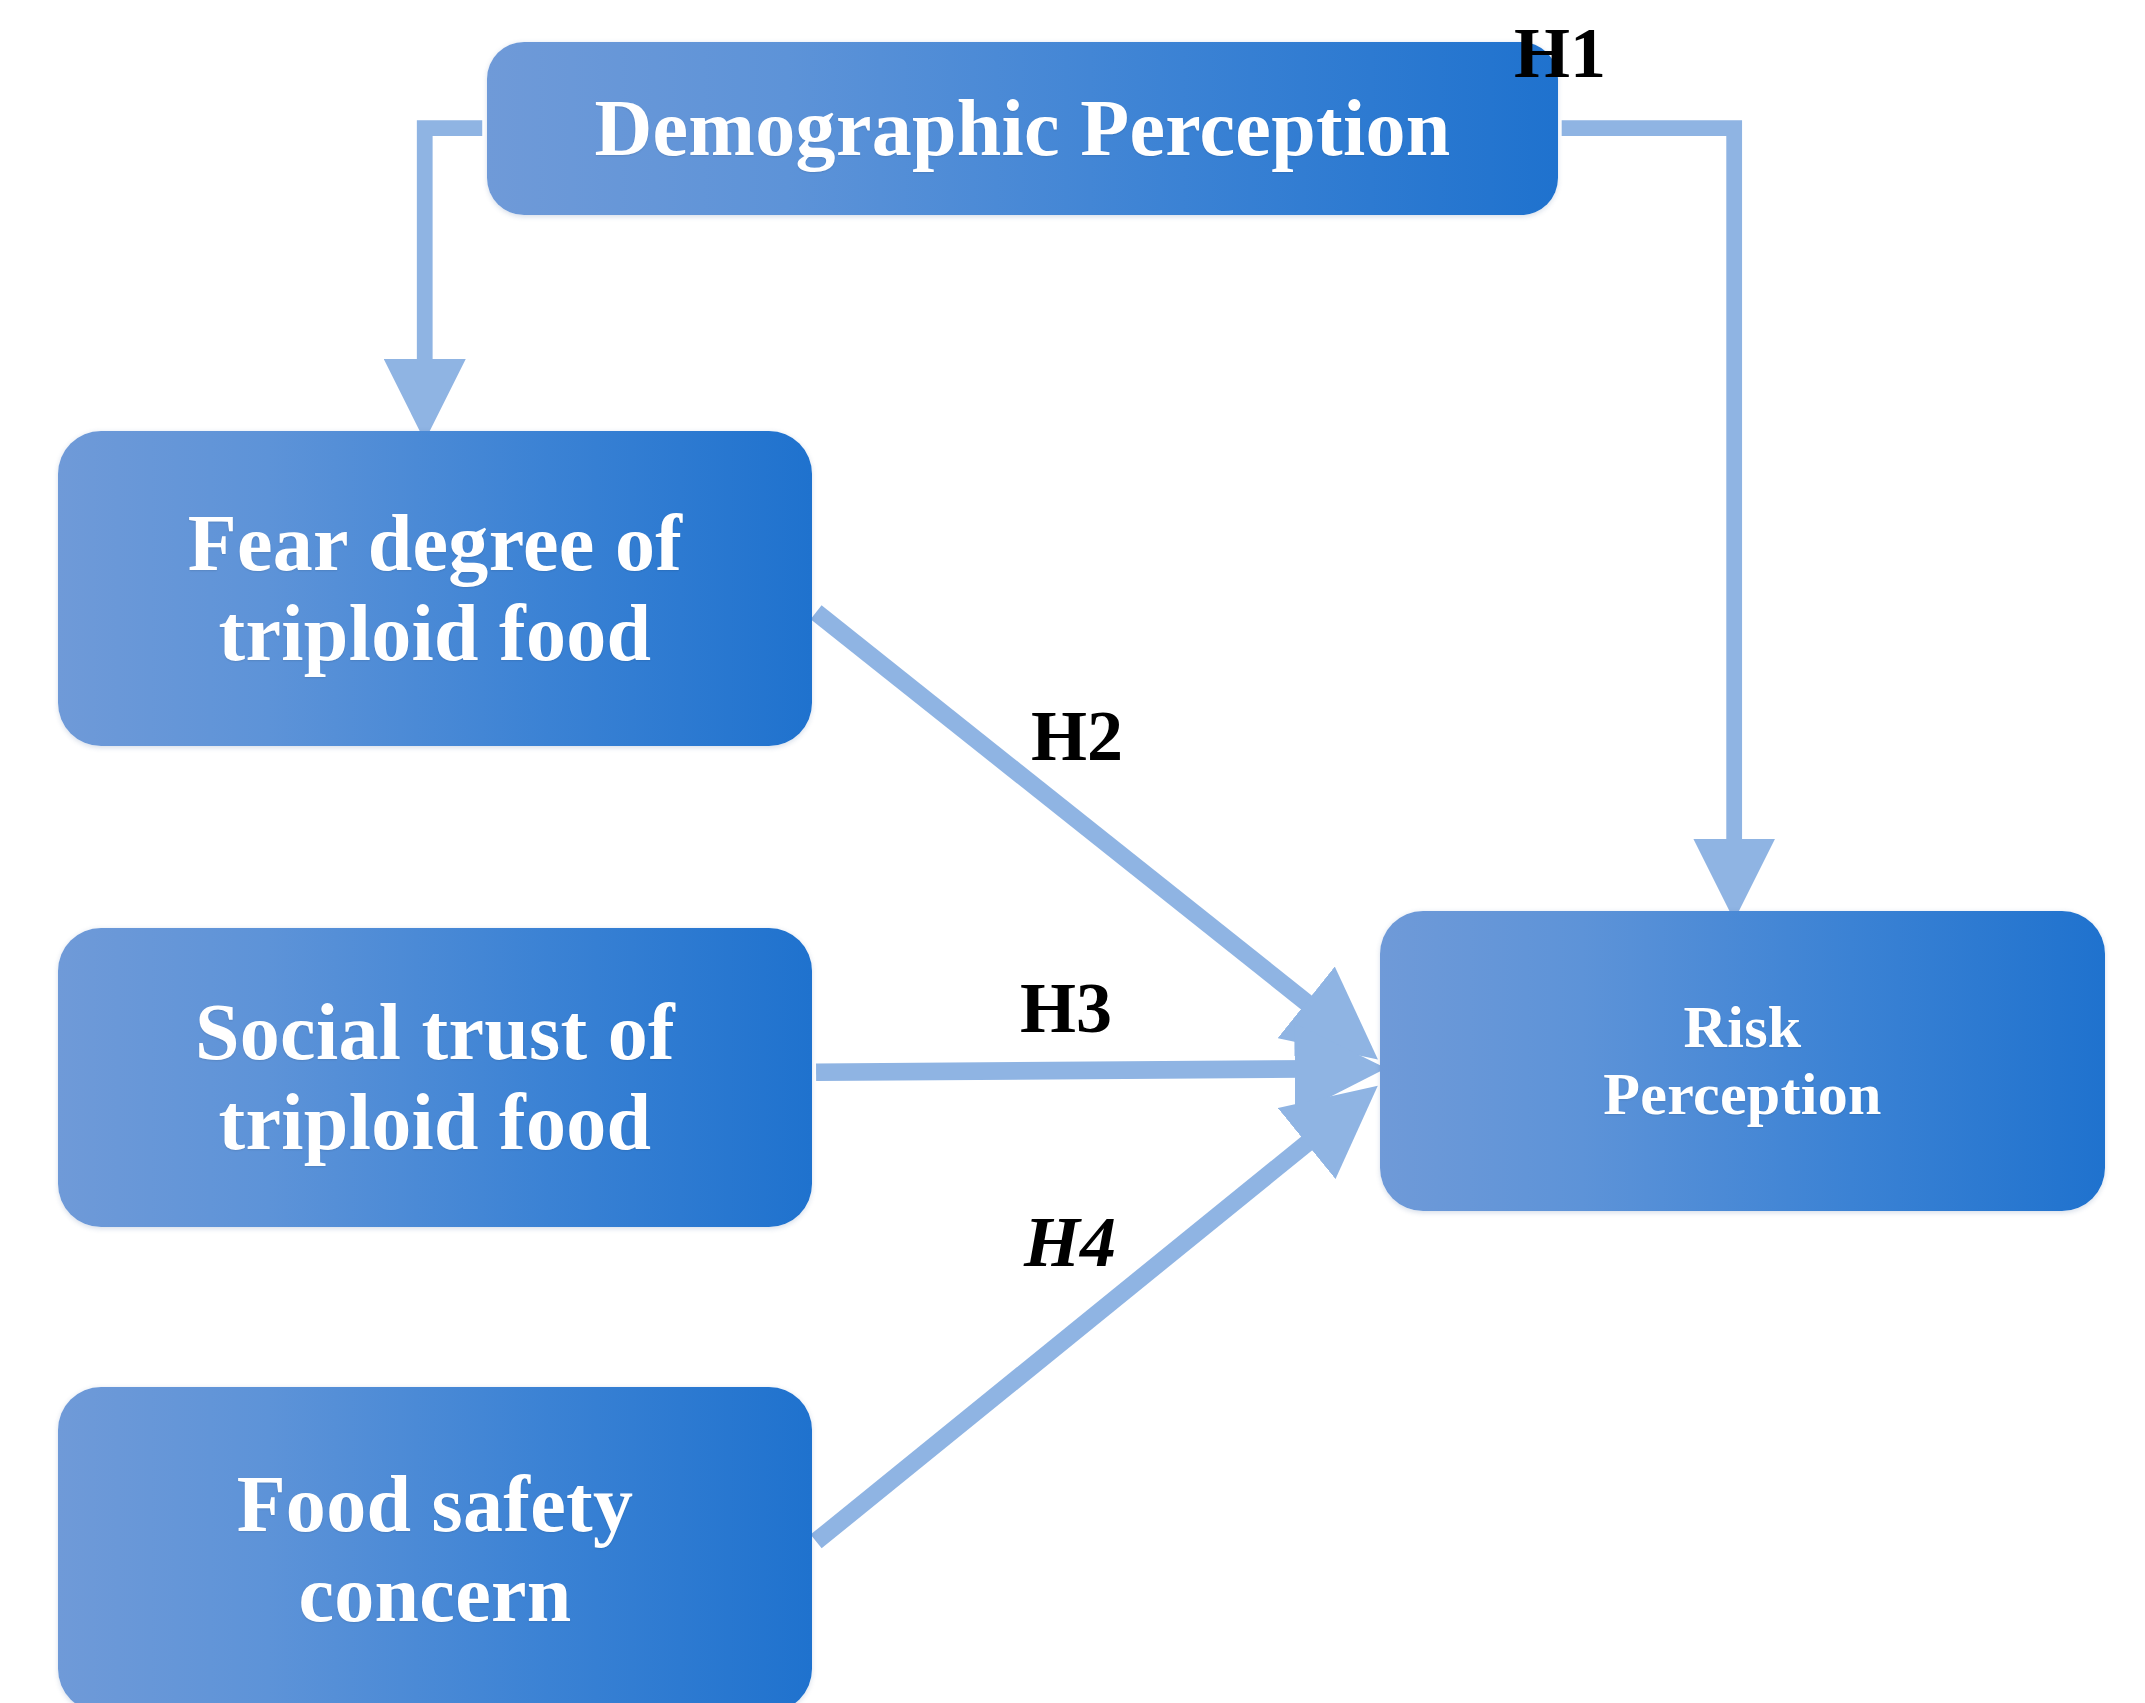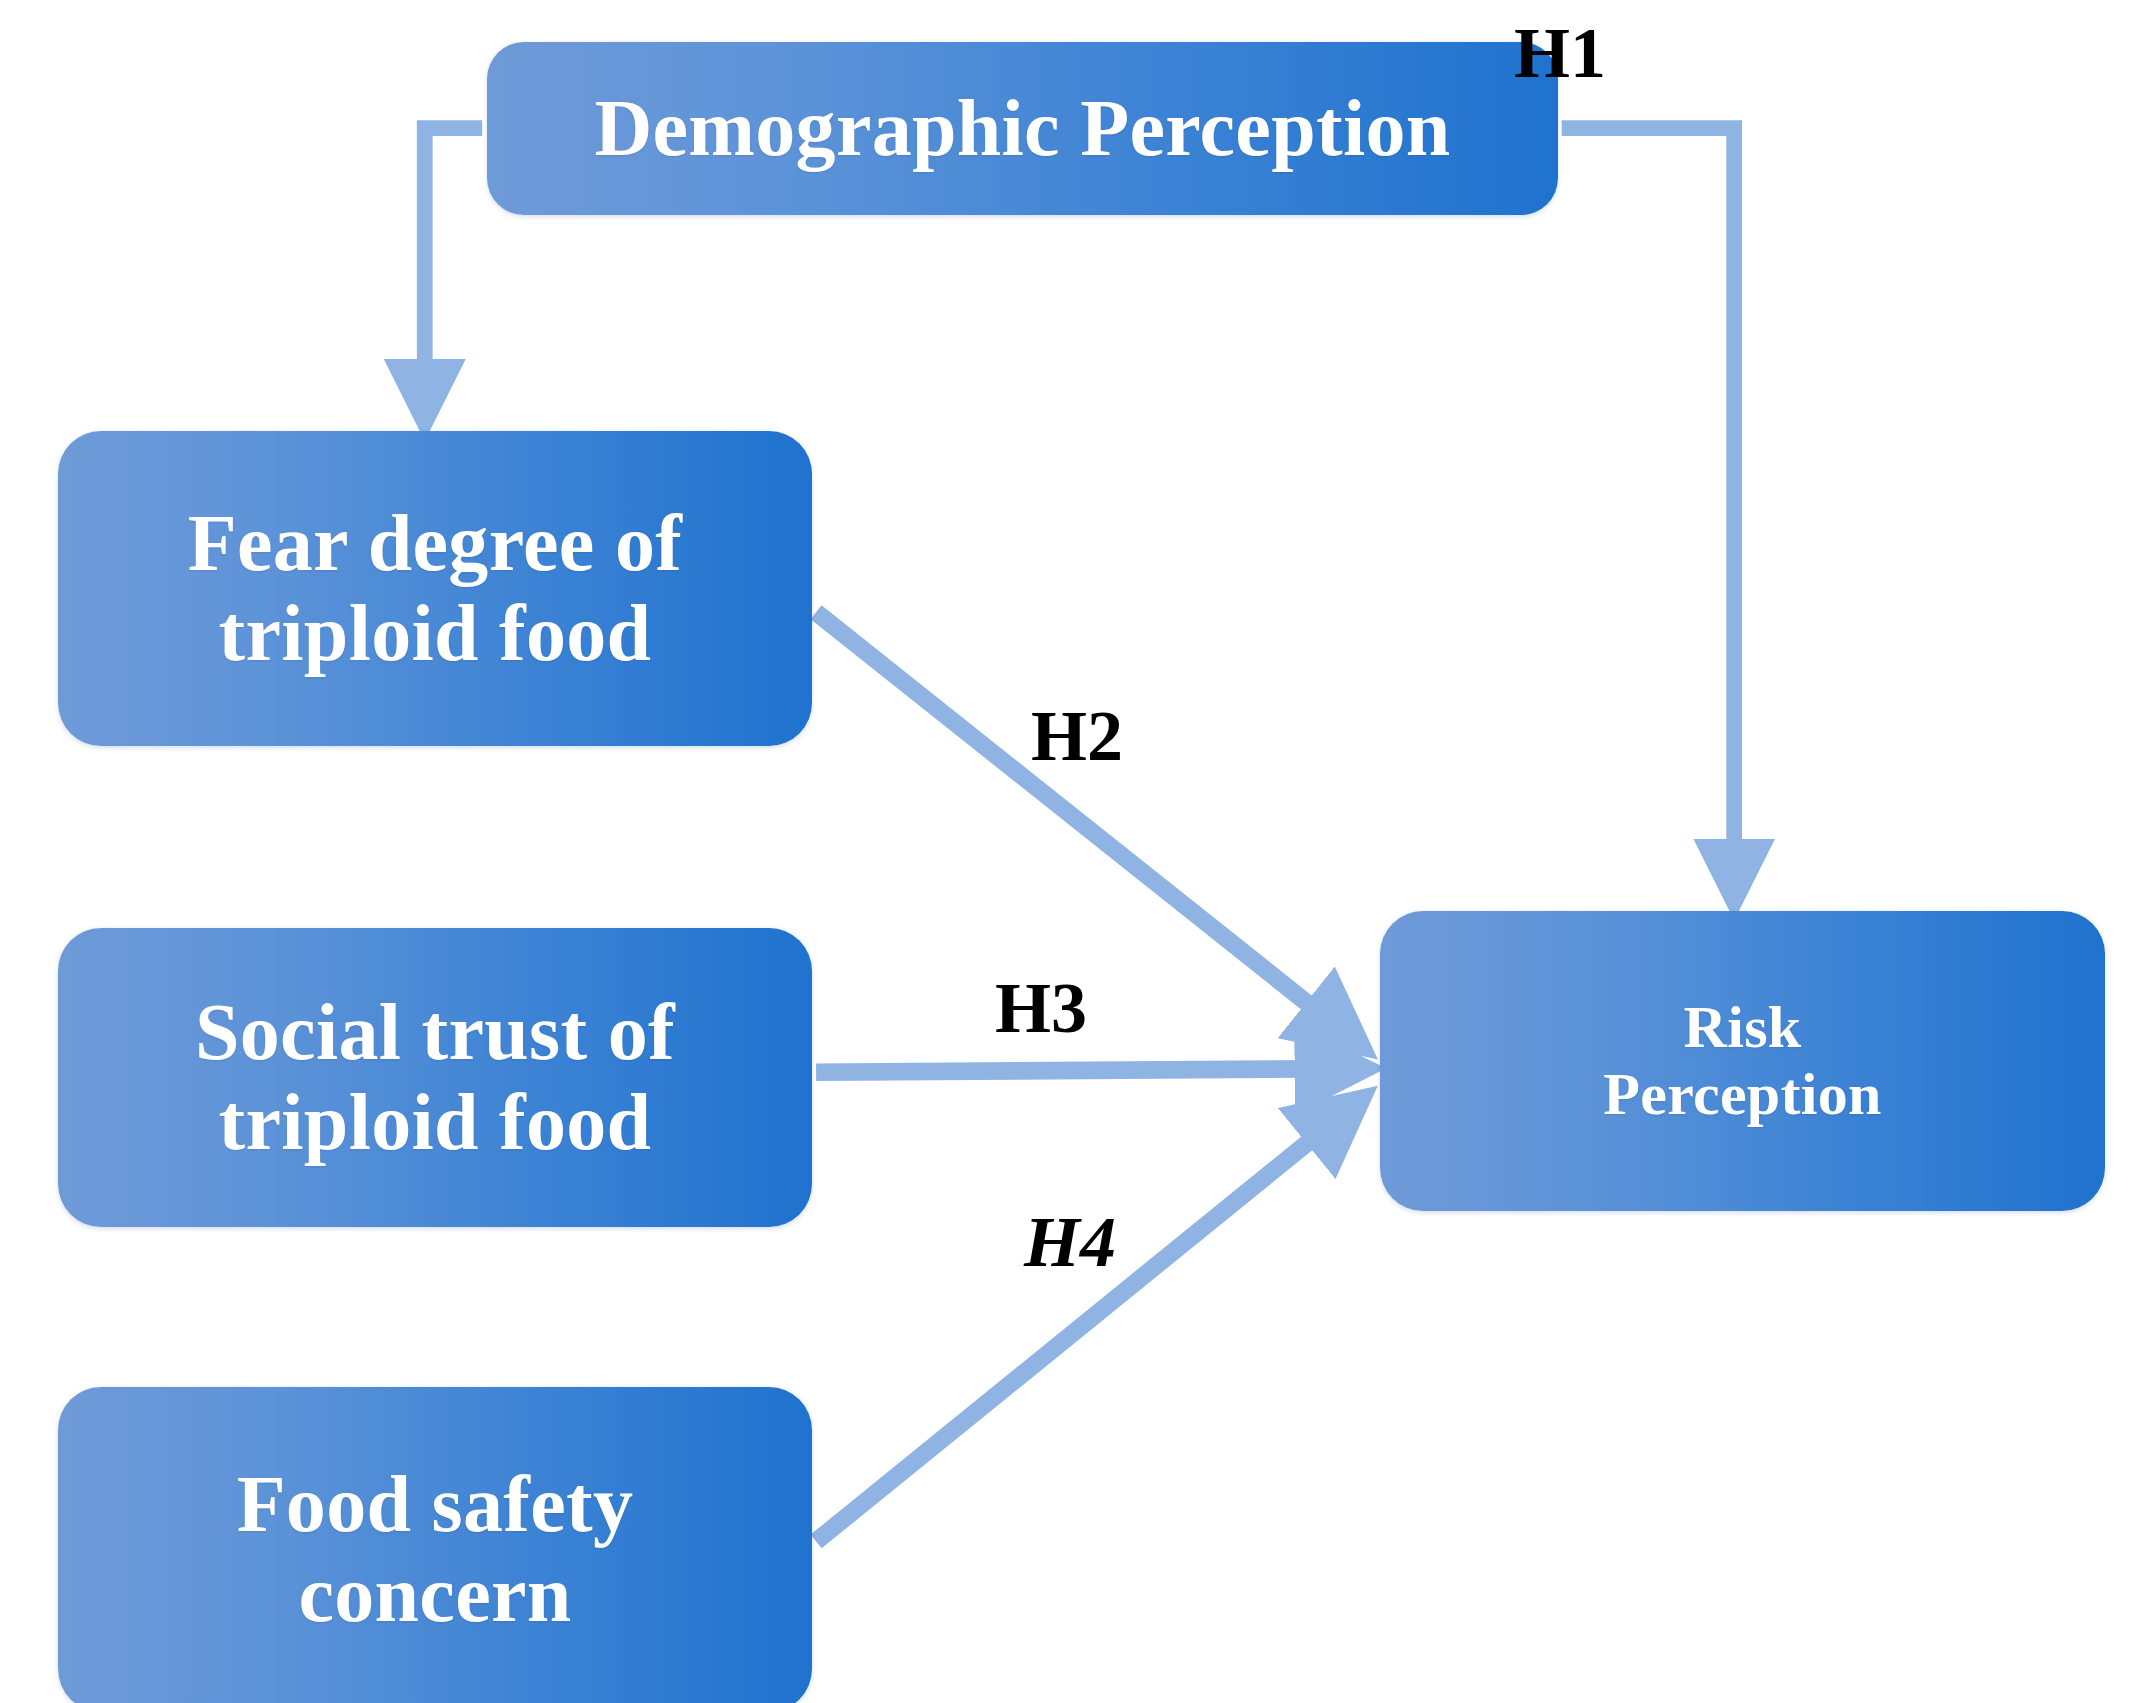--- a/index.html
+++ b/index.html
@@ -41,21 +41,21 @@
     position:absolute;
     color:#000000;
     font-weight:700;
     font-size:72px;
     line-height:1;
     z-index:4;
     white-space:nowrap;
   }
   #label-h1{left:1514px;top:16.7px;}
   #label-h2{left:1031px;top:700px;}
-  #label-h3{left:995px;top:972px;}
+  #label-h3{left:1020px;top:972px;}
   #label-h4{left:1024px;top:1206px;font-style:italic;}
 </style>
 </head>
 <body>
 
 <div id="stage">
 
   <svg id="edges" viewBox="0 0 2313 1836" width="2145" height="1703" xmlns="http://www.w3.org/2000/svg">
     <defs>
       <marker id="arrowhead" markerWidth="5.2" markerHeight="5.2" refX="4.0" refY="2.6" orient="auto" markerUnits="strokeWidth">

